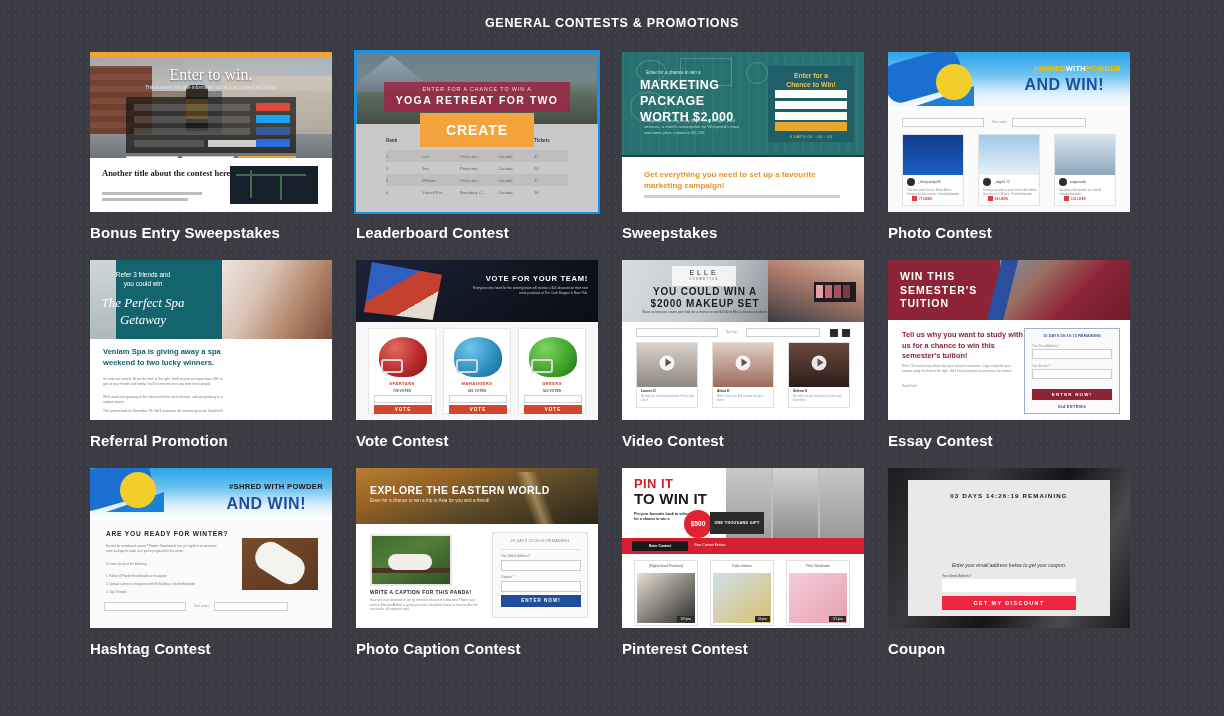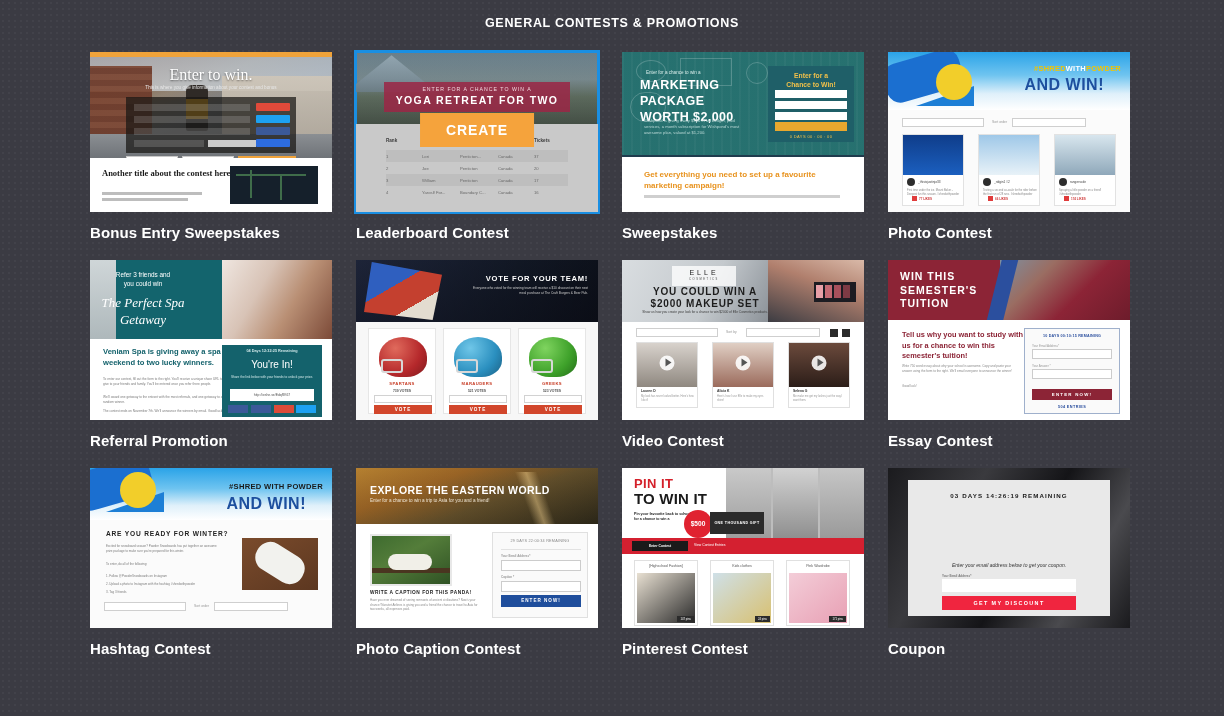--- a/index.html
+++ b/index.html
@@ -479,32 +479,20 @@
         </div>
         <div class="c5-h2">
           <span>The Perfect Spa</span><br><span>Getaway</span>
         </div>
       </div>
       <div class="c5-body">
         <div class="c5-t">Veniam Spa is giving away a spa weekend to two lucky winners.</div>
         <div class="c5-p" style="top:38px">To enter our contest, fill out the form to the right. You'll receive a unique share URL to give to your friends and family. You'll be entered once you refer three people.</div>
         <div class="c5-p" style="top:56px">We'll award one getaway to the entrant with the most referrals, and one getaway to a random winner.</div>
         <div class="c5-p" style="top:70px">The contest ends on November 7th. We'll announce the winners by email. Good luck!</div>
-        <div class="c5-panel">
-          <div class="c5-cd">04 Days 12:32:25 Remaining</div>
-          <div class="c5-yi">You're In!</div>
-          <div class="c5-sh">Share the link below with your friends to unlock your prize.</div>
-          <div class="c5-url">
-            <div class="c5-urlt">http://wshe.se/EdqRK67</div>
-          </div>
-          <div class="c5-soc" style="left:6px;background:#3b5998"></div>
-          <div class="c5-soc" style="left:29px;background:#3b5998"></div>
-          <div class="c5-soc" style="left:52px;background:#dd4b39"></div>
-          <div class="c5-soc" style="left:74px;background:#1da1f2"></div>
-        </div>
       </div>
     </div>
     <div class="card-label">Referral Promotion</div>
   </div>
 
   <div class="card">
     <div class="thumb-wrap">
       <div class="c6-hero">
           <div class="c6-player"></div>
         </div>
@@ -533,20 +521,21 @@
           <div class="c6-helmet" style="background:radial-gradient(circle at 34% 28%,#7fd45f,#3ea12a 60%,#236b18)">
               <div class="c6-mask"></div>
             </div>
           <div class="c6-nm">GREEKS</div>
           <div class="c6-vt">523 VOTES</div>
           <div class="c6-inp"></div>
           <div class="c6-btn">VOTE</div>
         </div>
       </div>
     </div>
+    <div class="card-label">Vote Contest</div>
   </div>
 
   <div class="card">
     <div class="thumb-wrap">
       <div class="c7-hero">
         <div class="c7-makeup"></div>
         <div class="c7-pal">
             <i style="left:2px;background:#e8a0a8"></i>
             <i style="left:11px;background:#c46a74"></i>
             <i style="left:20px;background:#a8505c"></i>

